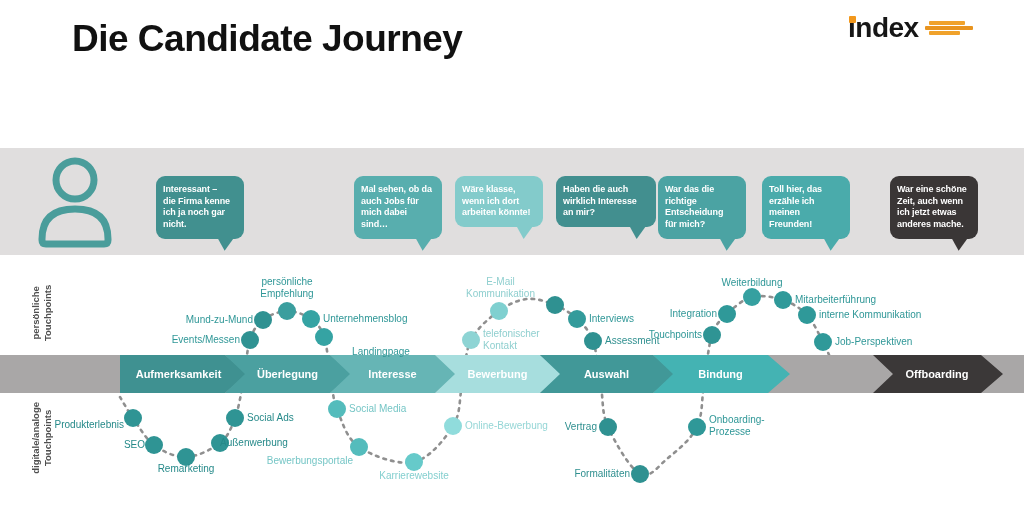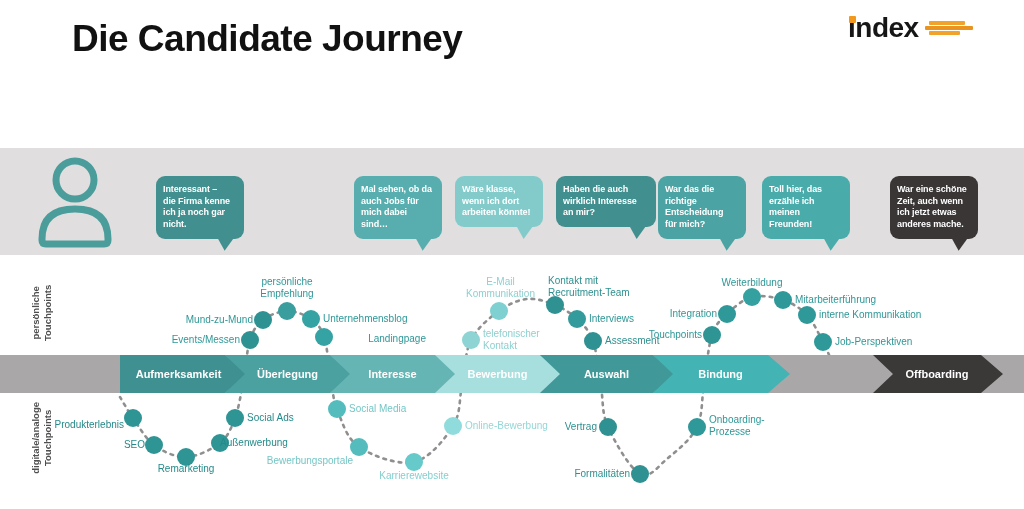--- a/index.html
+++ b/index.html
@@ -152,30 +152,28 @@
       <div class="tp-dot" style="left: 241px; top: 331px; background: rgb(47, 146, 146);"></div>
       <div class="tp-label" style="left: 148px; top: 334px; width: 92px; text-align: right; color: rgb(47, 151, 151);">Events/Messen</div>
       <div class="tp-dot" style="left: 254px; top: 311px; background: rgb(47, 146, 146);"></div>
       <div class="tp-label" style="left: 158px; top: 314px; width: 95px; text-align: right; color: rgb(47, 151, 151);">Mund-zu-Mund</div>
       <div class="tp-dot" style="left: 278px; top: 302px; background: rgb(58, 158, 158);"></div>
       <div class="tp-label" style="left: 237px; top: 276px; width: 100px; text-align: center; color: rgb(47, 151, 151);">persönliche
 Empfehlung</div>
       <div class="tp-dot" style="left: 302px; top: 310px; background: rgb(53, 163, 163);"></div>
       <div class="tp-label" style="left: 323px; top: 313px; width: 115px; text-align: left; color: rgb(47, 151, 151);">Unternehmensblog</div>
       <div class="tp-dot" style="left: 315px; top: 328px; background: rgb(53, 163, 163);"></div>
-      <div class="tp-label" style="left: 336px; top: 333px; width: 90px; text-align: right; color: rgb(47, 151, 151);">Landingpage</div>
+      <div class="tp-label" style="left: 336px; top: 346px; width: 90px; text-align: center; color: rgb(47, 151, 151);">Landingpage</div>
       <div class="tp-dot" style="left: 462px; top: 331px; background: rgb(142, 212, 212);"></div>
       <div class="tp-label" style="left: 483px; top: 328px; width: 95px; text-align: left; color: rgb(143, 207, 207);">telefonischer
 Kontakt</div>
       <div class="tp-dot" style="left: 490px; top: 302px; background: rgb(127, 208, 208);"></div>
       <div class="tp-label" style="left: 448px; top: 276px; width: 105px; text-align: center; color: rgb(143, 207, 207);">E-Mail
 Kommunikation</div>
       <div class="tp-dot" style="left: 546px; top: 296px; background: rgb(47, 145, 145);"></div>
-      <div class="tp-label" style="left: 548px; top: 275px; width: 115px; text-align: left; color: rgb(47, 143, 143);">Kontakt mit
-Recruitment-Team</div>
       <div class="tp-dot" style="left: 568px; top: 310px; background: rgb(51, 155, 155);"></div>
       <div class="tp-label" style="left: 589px; top: 313px; width: 80px; text-align: left; color: rgb(47, 151, 151);">Interviews</div>
       <div class="tp-dot" style="left: 584px; top: 332px; background: rgb(47, 145, 145);"></div>
       <div class="tp-label" style="left: 605px; top: 335px; width: 90px; text-align: left; color: rgb(47, 143, 143);">Assessment</div>
       <div class="tp-dot" style="left: 703px; top: 326px; background: rgb(47, 148, 148);"></div>
       <div class="tp-label" style="left: 628px; top: 329px; width: 74px; text-align: right; color: rgb(47, 151, 151);">Touchpoints</div>
       <div class="tp-dot" style="left: 718px; top: 305px; background: rgb(47, 153, 153);"></div>
       <div class="tp-label" style="left: 645px; top: 308px; width: 72px; text-align: right; color: rgb(47, 151, 151);">Integration</div>
       <div class="tp-dot" style="left: 743px; top: 288px; background: rgb(53, 160, 160);"></div>
       <div class="tp-label" style="left: 710px; top: 277px; width: 84px; text-align: center; color: rgb(47, 151, 151);">Weiterbildung</div>

